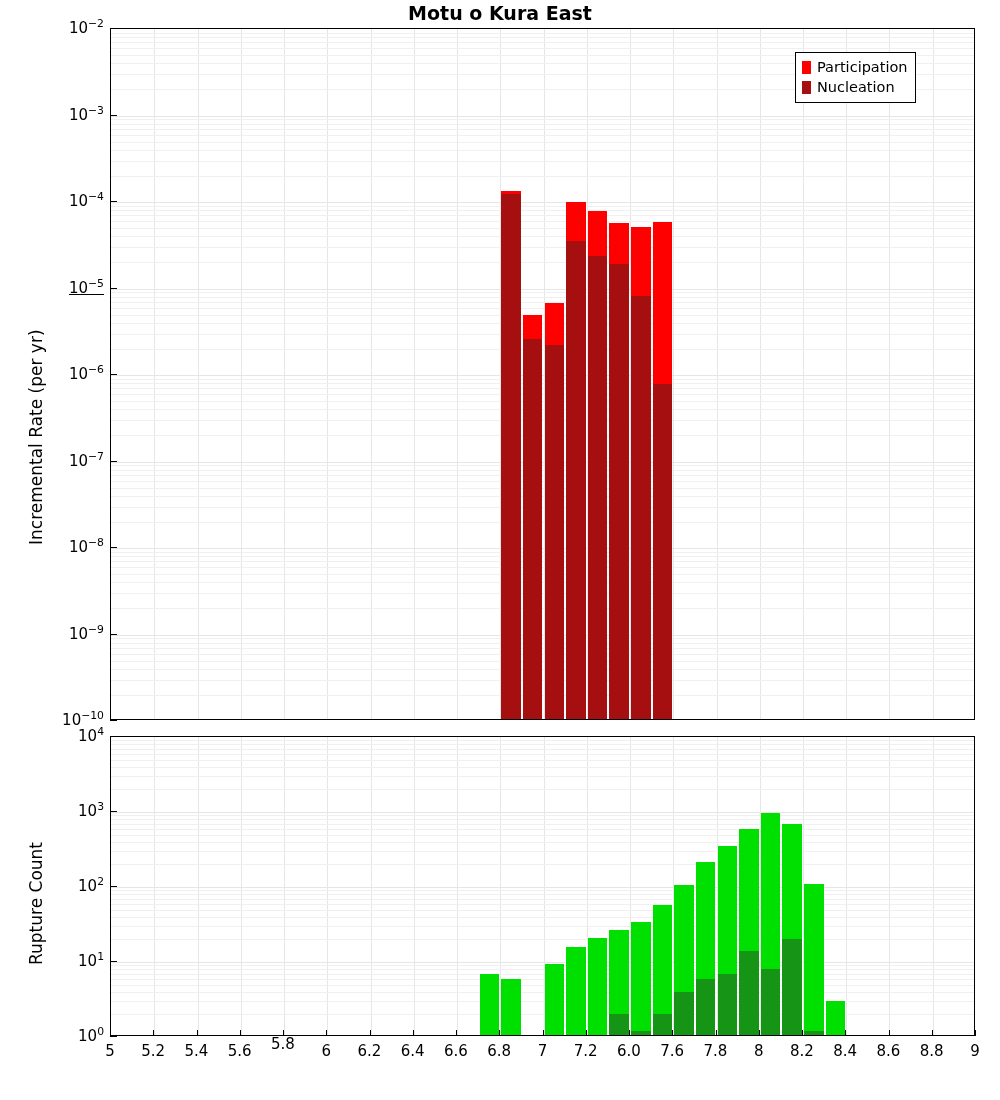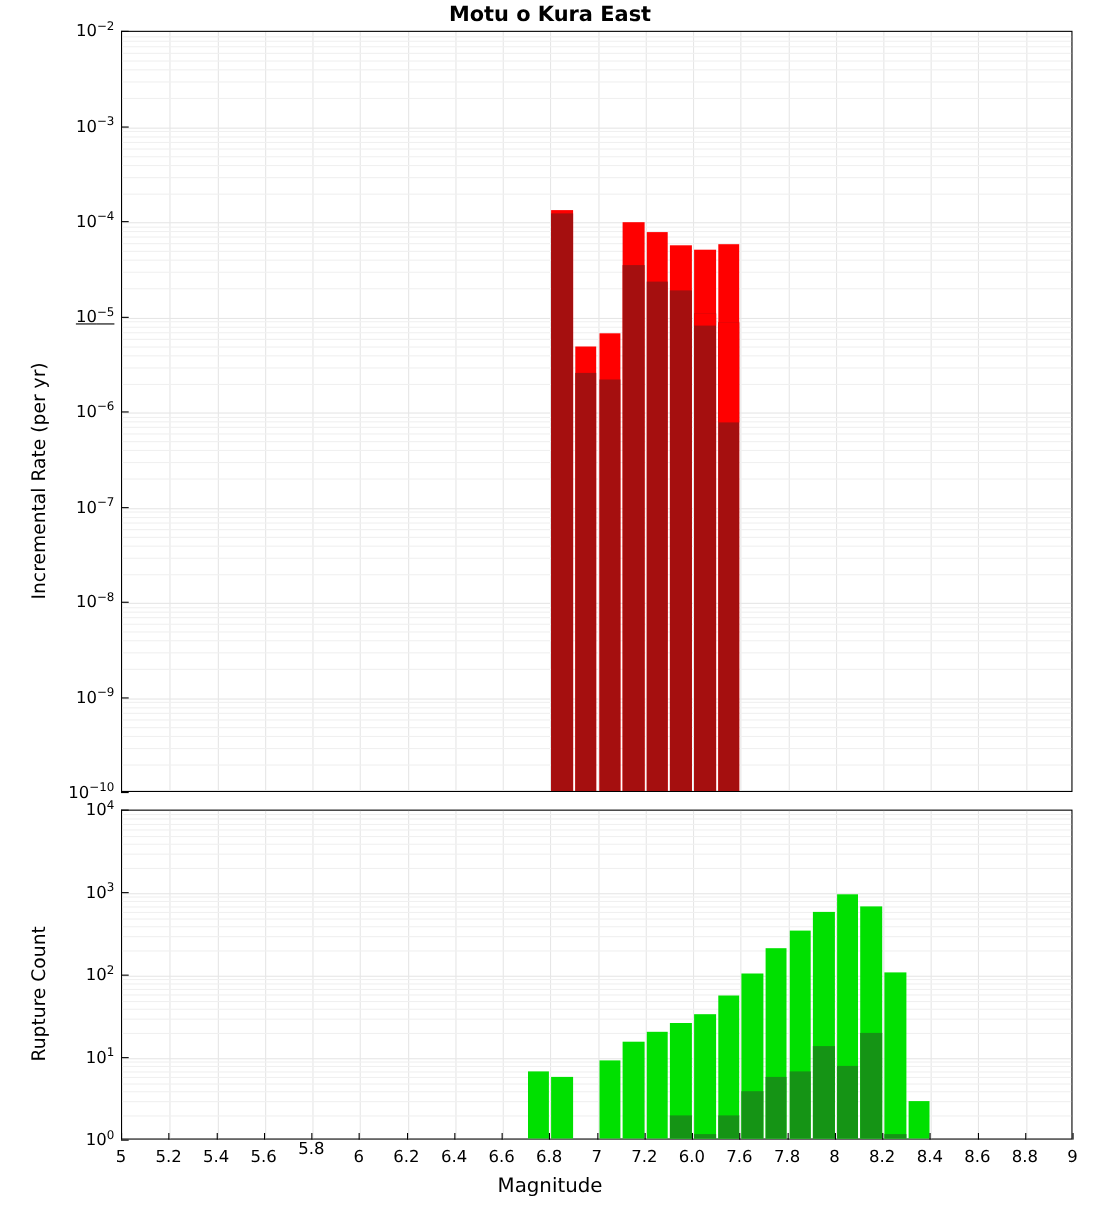--- a/index.html
+++ b/index.html
@@ -244,22 +244,31 @@
         <div class="bar" style="left: 606.581px; width: 19.4625px; top: 236.618px; height: 63.3824px; background: rgb(21, 148, 21);"></div>
         <div class="bar" style="left: 628.206px; width: 19.4625px; top: 214.04px; height: 85.9596px; background: rgb(21, 148, 21);"></div>
         <div class="bar" style="left: 649.831px; width: 19.4625px; top: 232.268px; height: 67.7317px; background: rgb(21, 148, 21);"></div>
         <div class="bar" style="left: 671.456px; width: 19.4625px; top: 202.423px; height: 97.5772px; background: rgb(21, 148, 21);"></div>
         <div class="bar" style="left: 693.081px; width: 19.4625px; top: 294.061px; height: 5.93859px; background: rgb(21, 148, 21);"></div>
       </div>
   </div>
 
   <div class="ylabel-txt" id="ylab-bot" style="left: 26px; top: 965px;">Rupture Count</div>
 
-  <div class="xlabel" id="xlab" style="top:1068px;">Magnitude</div>
-
+
+  <div class="legend" id="legend-top" style="left:795px;top:52px;">
+    <div class="row">
+      <span class="swatch" style="background:#ff0000"></span>
+      <span>Participation</span>
+    </div>
+    <div class="row">
+      <span class="swatch" style="background:#a50f0f"></span>
+      <span>Nucleation</span>
+    </div>
+  </div>
 
 
 <div class="axis-tick y" style="left: 22px; width: 82px; top: 709px;">10<span class="sup">−10</span></div>
     <div class="tickmark" style="left: 110px; top: 720px; width: 7px; height: 1px;"></div>
     <div class="axis-tick y" style="left: 22px; width: 82px; top: 622.5px;">10<span class="sup">−9</span></div>
     <div class="tickmark" style="left: 110px; top: 633.5px; width: 7px; height: 1px;"></div>
     <div class="axis-tick y" style="left: 22px; width: 82px; top: 536px;">10<span class="sup">−8</span></div>
     <div class="tickmark" style="left: 110px; top: 547px; width: 7px; height: 1px;"></div>
     <div class="axis-tick y" style="left: 22px; width: 82px; top: 449.5px;">10<span class="sup">−7</span></div>
     <div class="tickmark" style="left: 110px; top: 460.5px; width: 7px; height: 1px;"></div>

